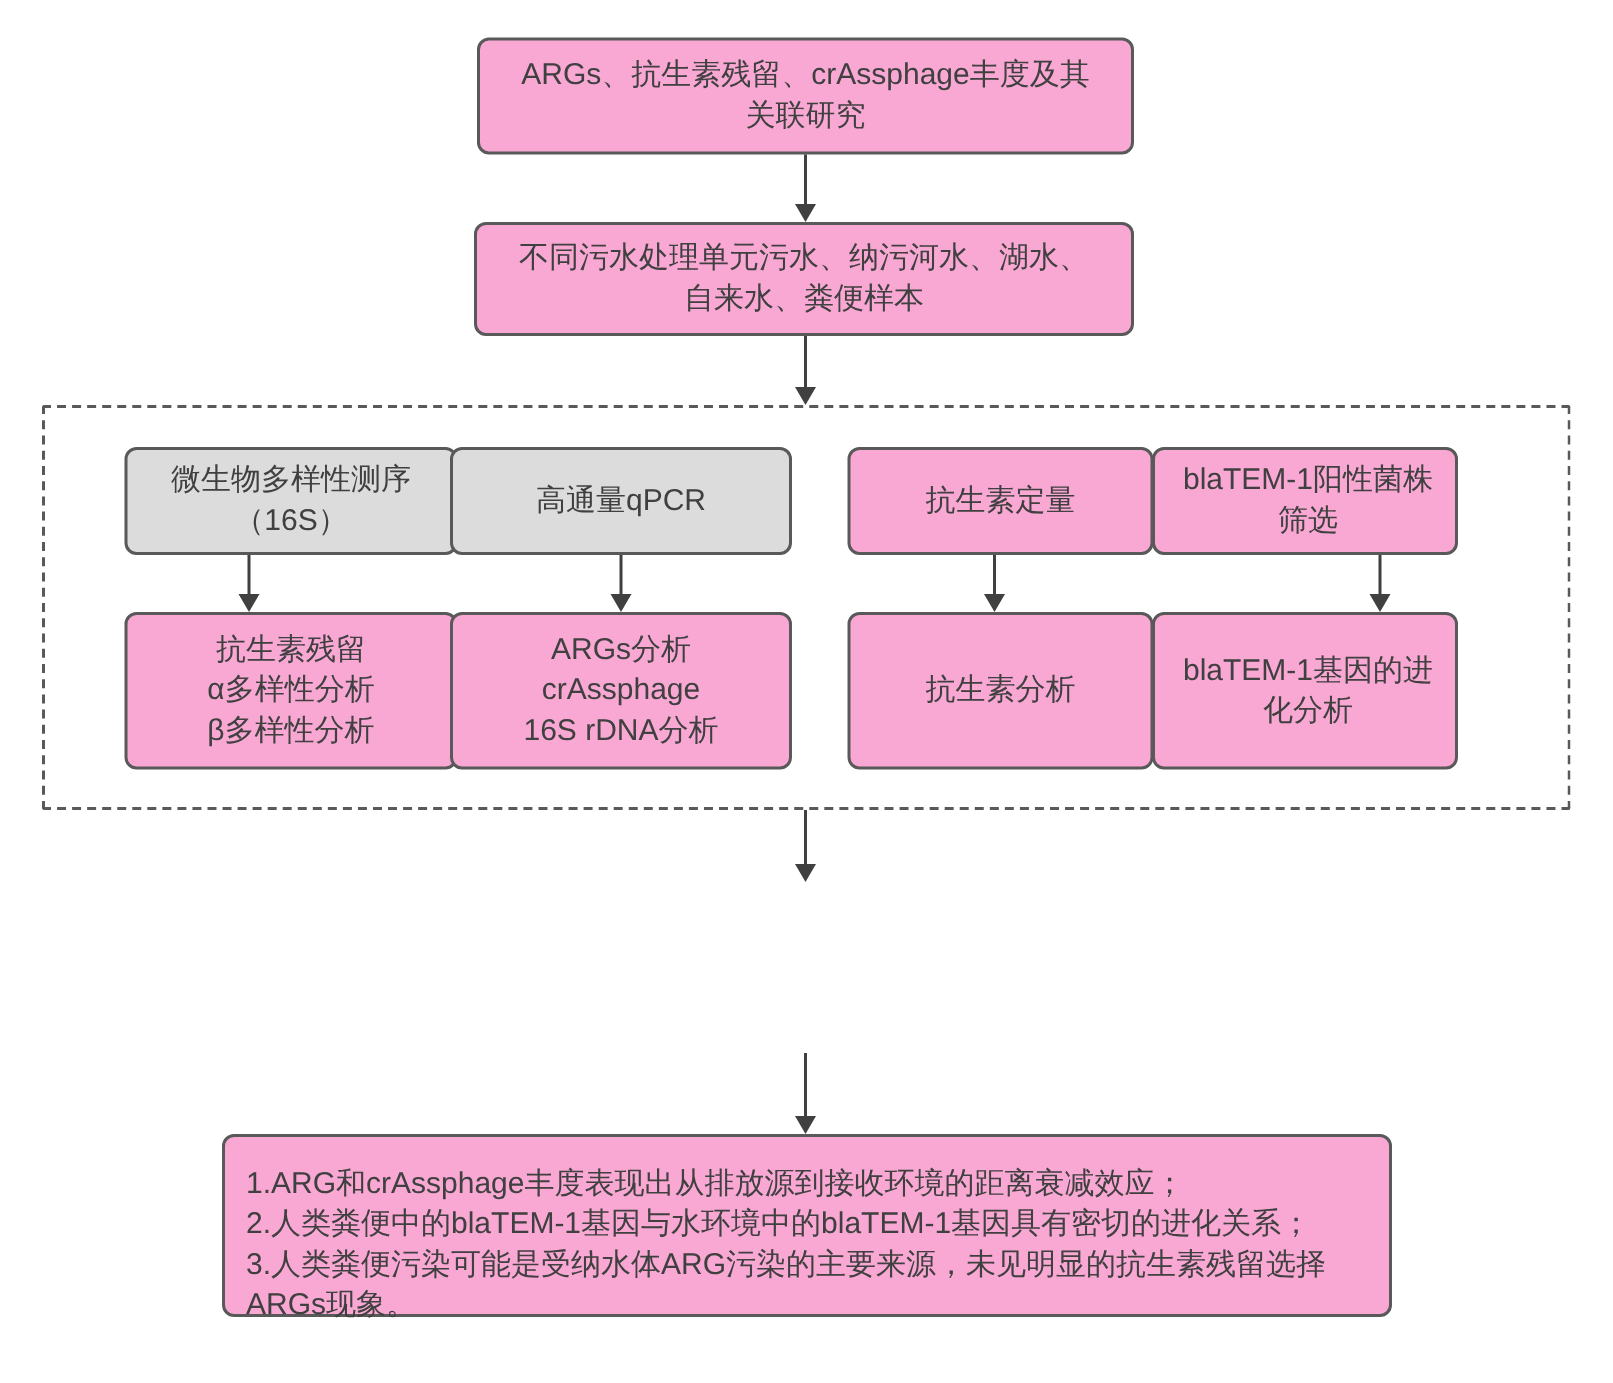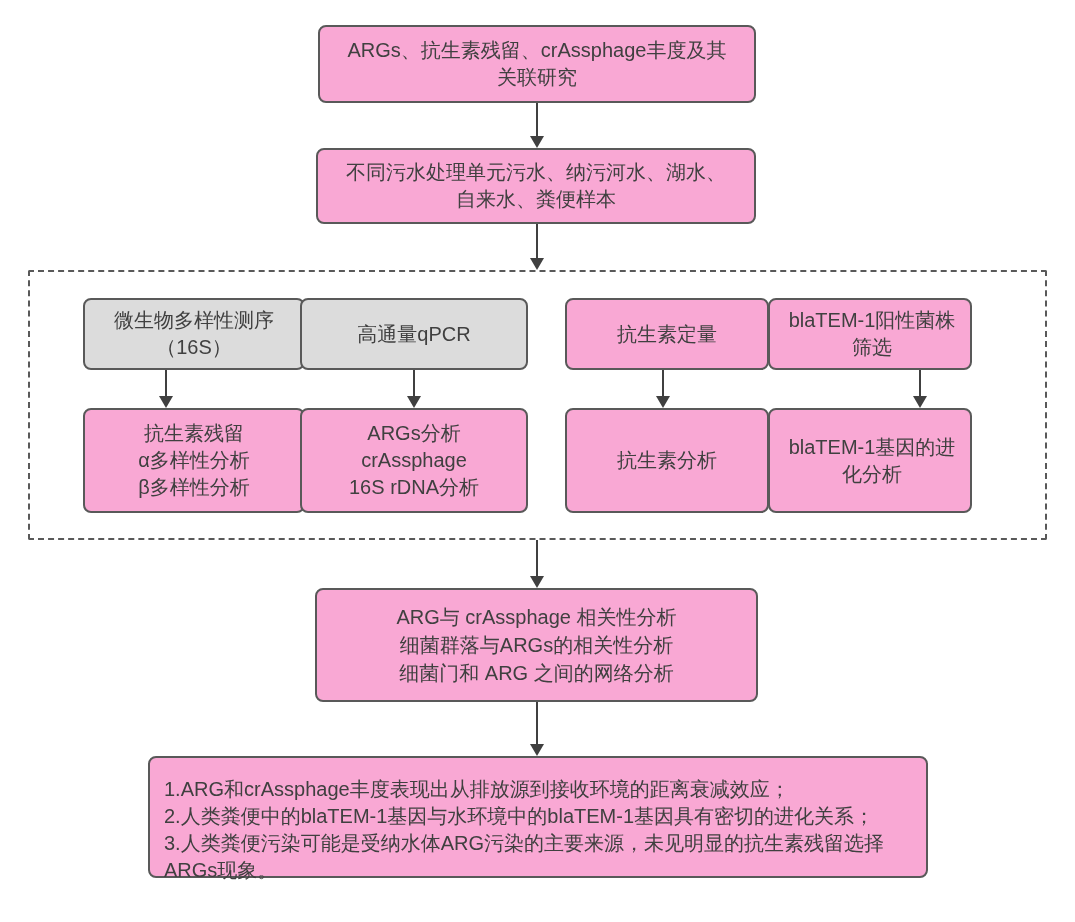--- a/index.html
+++ b/index.html
@@ -107,23 +107,20 @@
 β多样性分析</div>
   <div class="box row-analysis m2">ARGs分析
 crAssphage
 16S rDNA分析</div>
   <div class="box row-analysis m3">抗生素分析</div>
   <div class="box row-analysis m4">blaTEM-1基因的进
 化分析</div>
 
   <div class="arrow a-group"></div>
 
-  <div class="box corr-box">ARG与 crAssphage 相关性分析
-细菌群落与ARGs的相关性分析
-细菌门和 ARG 之间的网络分析</div>
 
   <div class="arrow a-corr"></div>
 
   <div class="box concl-box">1.ARG和crAssphage丰度表现出从排放源到接收环境的距离衰减效应；
 2.人类粪便中的blaTEM-1基因与水环境中的blaTEM-1基因具有密切的进化关系；
 3.人类粪便污染可能是受纳水体ARG污染的主要来源，未见明显的抗生素残留选择ARGs现象。</div>
 
 </div>
 
 </body></html>

